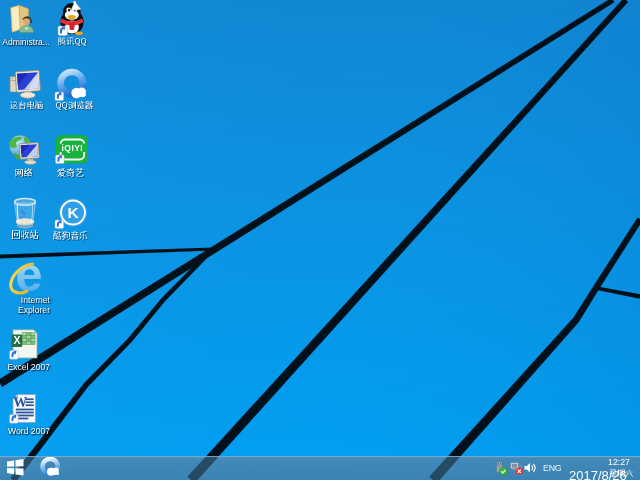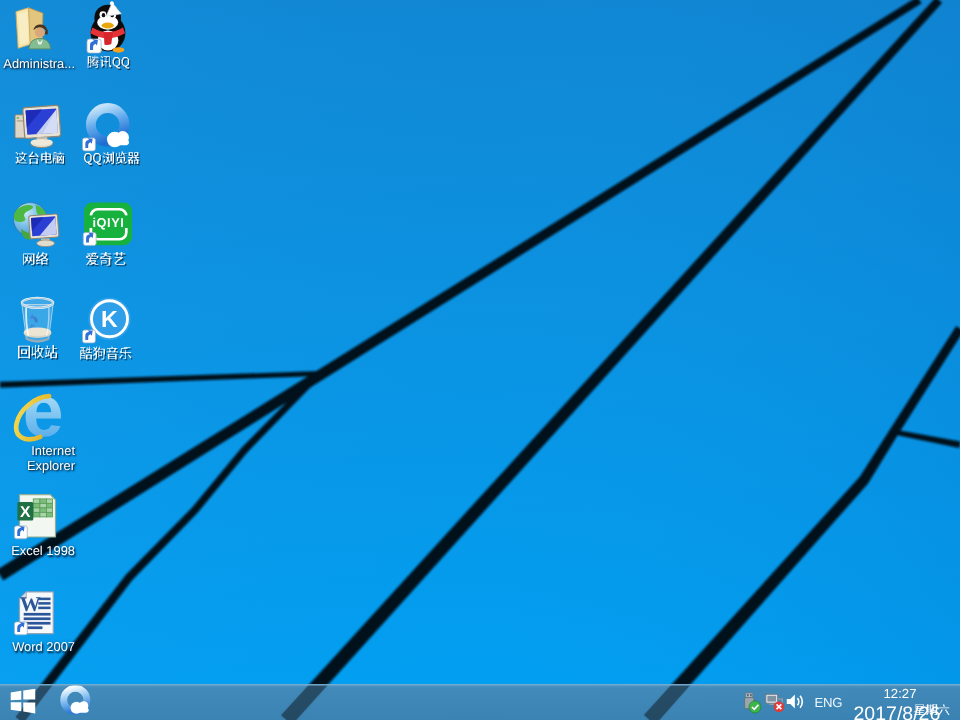--- a/index.html
+++ b/index.html
@@ -246,21 +246,21 @@
         <path d="M11.5 0h0.5v.5h-0.5zM13.5 0h0.5v.5h-0.5zM23 0h1v.5h-1zM0 0.5h8v.5h-8zM11.5 0.5h0.5v.5h-0.5zM13.5 0.5h1v.5h-1zM19 0.5h1v.5h-1zM23 0.5h1v.5h-1zM0 1h1v.5h-1zM7 1h1v.5h-1zM9.5 1h0.5v.5h-0.5zM11.5 1h0.5v.5h-0.5zM13.5 1h0.5v.5h-0.5zM19.5 1h0.5v.5h-0.5zM23 1h1v.5h-1zM0 1.5h1v.5h-1zM7 1.5h1v.5h-1zM9.5 1.5h0.5v.5h-0.5zM11.5 1.5h0.5v.5h-0.5zM13.5 1.5h0.5v.5h-0.5zM19.5 1.5h0.5v.5h-0.5zM23 1.5h1v.5h-1zM0 2h1v.5h-1zM7 2h1v.5h-1zM9.5 2h0.5v.5h-0.5zM11.5 2h0.5v.5h-0.5zM13 2h4v.5h-4zM18 2h3.5v.5h-3.5zM23 2h3v.5h-3zM0 2.5h1v.5h-1zM7 2.5h1v.5h-1zM9.5 2.5h0.5v.5h-0.5zM11.5 2.5h0.5v.5h-0.5zM13 2.5h1v.5h-1zM15.5 2.5h1v.5h-1zM23 2.5h1v.5h-1zM0 3h1v.5h-1zM2 3h4v.5h-4zM7 3h1v.5h-1zM9.5 3h0.5v.5h-0.5zM11.5 3h0.5v.5h-0.5zM13 3h1v.5h-1zM15.5 3h1v.5h-1zM18.5 3h0.5v.5h-0.5zM20.5 3h0.5v.5h-0.5zM23 3h1v.5h-1zM0 3.5h1v.5h-1zM2 3.5h1v.5h-1zM5 3.5h1v.5h-1zM7 3.5h1v.5h-1zM9.5 3.5h0.5v.5h-0.5zM11.5 3.5h0.5v.5h-0.5zM12.5 3.5h1.5v.5h-1.5zM15.5 3.5h0.5v.5h-0.5zM18.5 3.5h0.5v.5h-0.5zM20.5 3.5h0.5v.5h-0.5zM23 3.5h1v.5h-1zM0 4h1v.5h-1zM2 4h1v.5h-1zM5 4h1v.5h-1zM7 4h1v.5h-1zM9.5 4h0.5v.5h-0.5zM11.5 4h1.5v.5h-1.5zM13.5 4h0.5v.5h-0.5zM15.5 4h0.5v.5h-0.5zM18.5 4h0.5v.5h-0.5zM20.5 4h0.5v.5h-0.5zM23 4h1v.5h-1zM0 4.5h1v.5h-1zM2 4.5h1v.5h-1zM5 4.5h1v.5h-1zM7 4.5h1v.5h-1zM9.5 4.5h0.5v.5h-0.5zM11.5 4.5h0.5v.5h-0.5zM13.5 4.5h1v.5h-1zM15 4.5h1v.5h-1zM18.5 4.5h0.5v.5h-0.5zM20 4.5h1v.5h-1zM23 4.5h1v.5h-1zM0 5h1v.5h-1zM2 5h1v.5h-1zM5 5h1v.5h-1zM7 5h1v.5h-1zM9.5 5h0.5v.5h-0.5zM11.5 5h0.5v.5h-0.5zM14 5h0.5v.5h-0.5zM15 5h0.5v.5h-0.5zM18.5 5h1v.5h-1zM20 5h0.5v.5h-0.5zM21.5 5h4.5v.5h-4.5zM0 5.5h1v.5h-1zM2 5.5h4v.5h-4zM7 5.5h1v.5h-1zM9.5 5.5h0.5v.5h-0.5zM10.5 5.5h1.5v.5h-1.5zM14 5.5h1.5v.5h-1.5zM18.5 5.5h1v.5h-1zM20 5.5h0.5v.5h-0.5zM21.5 5.5h1v.5h-1zM25 5.5h1v.5h-1zM0 6h1v.5h-1zM7 6h1v.5h-1zM9 6h3v.5h-3zM14.5 6h1v.5h-1zM19 6h0.5v.5h-0.5zM20 6h0.5v.5h-0.5zM21.5 6h1v.5h-1zM25 6h1v.5h-1zM0 6.5h1v.5h-1zM7 6.5h1v.5h-1zM9 6.5h1v.5h-1zM11.5 6.5h0.5v.5h-0.5zM14 6.5h1.5v.5h-1.5zM19.5 6.5h3v.5h-3zM25 6.5h1v.5h-1zM0 7h1v.5h-1zM7 7h1v.5h-1zM11.5 7h0.5v.5h-0.5zM13.5 7h1v.5h-1zM15 7h1v.5h-1zM18 7h2.5v.5h-2.5zM21.5 7h1v.5h-1zM25 7h1v.5h-1zM0 7.5h1v.5h-1zM7 7.5h1v.5h-1zM11.5 7.5h0.5v.5h-0.5zM13 7.5h1v.5h-1zM15.5 7.5h1v.5h-1zM18 7.5h1v.5h-1zM21.5 7.5h1v.5h-1zM25 7.5h1v.5h-1zM0 8h8v.5h-8zM11.5 8h0.5v.5h-0.5zM12.5 8h1v.5h-1zM16 8h1v.5h-1zM21.5 8h4.5v.5h-4.5zM0 8.5h1v.5h-1zM7 8.5h1v.5h-1zM11.5 8.5h0.5v.5h-0.5zM12.5 8.5h0.5v.5h-0.5zM21.5 8.5h1v.5h-1zM25 8.5h0.5v.5h-0.5z" fill="#fff"></path>
       </g>
     </svg>
 <svg style="position:absolute;left:53.2px;top:230.6px;overflow:visible" width="37" height="11">
       <g transform="scale(0.97)">
         <path d="M6.5 0h0.5v.5h-0.5zM11.5 0h0.5v.5h-0.5zM13.5 0h0.5v.5h-0.5zM22 0h0.5v.5h-0.5zM0.5 0.5h3.5v.5h-3.5zM5 0.5h0.5v.5h-0.5zM6.5 0.5h0.5v.5h-0.5zM9.5 0.5h1v.5h-1zM11.5 0.5h0.5v.5h-0.5zM13.5 0.5h0.5v.5h-0.5zM22 0.5h1v.5h-1zM30.5 0.5h4.5v.5h-4.5zM1.5 1h0.5v.5h-0.5zM2.5 1h0.5v.5h-0.5zM5 1h0.5v.5h-0.5zM6.5 1h0.5v.5h-0.5zM10 1h2v.5h-2zM13 1h1v.5h-1zM19 1h7v.5h-7zM28.5 1h4.5v.5h-4.5zM1.5 1.5h0.5v.5h-0.5zM2.5 1.5h0.5v.5h-0.5zM5 1.5h3.5v.5h-3.5zM10.5 1.5h1v.5h-1zM13 1.5h4.5v.5h-4.5zM20.5 1.5h0.5v.5h-0.5zM24 1.5h1v.5h-1zM28.5 1.5h0.5v.5h-0.5zM1.5 2h0.5v.5h-0.5zM2.5 2h0.5v.5h-0.5zM4.5 2h1v.5h-1zM6 2h1v.5h-1zM10 2h1.5v.5h-1.5zM12.5 2h1v.5h-1zM16.5 2h1v.5h-1zM20.5 2h0.5v.5h-0.5zM24 2h1v.5h-1zM28.5 2h0.5v.5h-0.5zM31.5 2h0.5v.5h-0.5zM0.5 2.5h3.5v.5h-3.5zM4.5 2.5h0.5v.5h-0.5zM6.5 2.5h0.5v.5h-0.5zM9.5 2.5h1v.5h-1zM11 2.5h0.5v.5h-0.5zM12.5 2.5h0.5v.5h-0.5zM16.5 2.5h1v.5h-1zM20.5 2.5h1v.5h-1zM23.5 2.5h1v.5h-1zM28.5 2.5h0.5v.5h-0.5zM31.5 2.5h0.5v.5h-0.5zM0.5 3h0.5v.5h-0.5zM1.5 3h0.5v.5h-0.5zM2.5 3h0.5v.5h-0.5zM3.5 3h0.5v.5h-0.5zM4.5 3h0.5v.5h-0.5zM6.5 3h0.5v.5h-0.5zM9.5 3h0.5v.5h-0.5zM11 3h2v.5h-2zM16.5 3h1v.5h-1zM20.5 3h1v.5h-1zM23.5 3h1v.5h-1zM28 3h1v.5h-1zM31.5 3h0.5v.5h-0.5zM0.5 3.5h0.5v.5h-0.5zM1.5 3.5h0.5v.5h-0.5zM2.5 3.5h0.5v.5h-0.5zM3.5 3.5h0.5v.5h-0.5zM6 3.5h1v.5h-1zM11 3.5h1.5v.5h-1.5zM13 3.5h2.5v.5h-2.5zM16.5 3.5h1v.5h-1zM18.5 3.5h8v.5h-8zM28 3.5h1v.5h-1zM31.5 3.5h0.5v.5h-0.5zM0.5 4h0.5v.5h-0.5zM1.5 4h0.5v.5h-0.5zM2.5 4h0.5v.5h-0.5zM3.5 4h0.5v.5h-0.5zM4.5 4h4v.5h-4zM11 4h1v.5h-1zM13 4h0.5v.5h-0.5zM15 4h0.5v.5h-0.5zM16.5 4h1v.5h-1zM28 4h7.5v.5h-7.5zM0.5 4.5h1.5v.5h-1.5zM2.5 4.5h1.5v.5h-1.5zM10.5 4.5h1.5v.5h-1.5zM13 4.5h0.5v.5h-0.5zM15 4.5h0.5v.5h-0.5zM16.5 4.5h1v.5h-1zM31 4.5h1v.5h-1zM0.5 5h1v.5h-1zM3.5 5h0.5v.5h-0.5zM10 5h2v.5h-2zM13 5h0.5v.5h-0.5zM15 5h0.5v.5h-0.5zM16.5 5h1v.5h-1zM19.5 5h6v.5h-6zM31.5 5h0.5v.5h-0.5zM0.5 5.5h0.5v.5h-0.5zM3.5 5.5h0.5v.5h-0.5zM4.5 5.5h4v.5h-4zM9.5 5.5h1v.5h-1zM11 5.5h1v.5h-1zM13 5.5h0.5v.5h-0.5zM15 5.5h0.5v.5h-0.5zM16.5 5.5h0.5v.5h-0.5zM19.5 5.5h1v.5h-1zM24.5 5.5h1v.5h-1zM29 5.5h0.5v.5h-0.5zM31.5 5.5h0.5v.5h-0.5zM33.5 5.5h0.5v.5h-0.5zM0.5 6h3.5v.5h-3.5zM4.5 6h1v.5h-1zM7.5 6h1v.5h-1zM9.5 6h0.5v.5h-0.5zM11 6h1v.5h-1zM13 6h2.5v.5h-2.5zM16.5 6h0.5v.5h-0.5zM19.5 6h1v.5h-1zM24.5 6h1v.5h-1zM28.5 6h1v.5h-1zM31.5 6h0.5v.5h-0.5zM33.5 6h1v.5h-1zM0.5 6.5h0.5v.5h-0.5zM3.5 6.5h0.5v.5h-0.5zM4.5 6.5h1v.5h-1zM7.5 6.5h1v.5h-1zM11 6.5h1v.5h-1zM13 6.5h0.5v.5h-0.5zM16.5 6.5h0.5v.5h-0.5zM19.5 6.5h6v.5h-6zM28 6.5h1v.5h-1zM31.5 6.5h0.5v.5h-0.5zM34 6.5h1v.5h-1zM0.5 7h0.5v.5h-0.5zM3.5 7h0.5v.5h-0.5zM4.5 7h1v.5h-1zM7.5 7h1v.5h-1zM11 7h1v.5h-1zM13 7h0.5v.5h-0.5zM16.5 7h0.5v.5h-0.5zM19.5 7h1v.5h-1zM24.5 7h1v.5h-1zM27.5 7h1v.5h-1zM31.5 7h0.5v.5h-0.5zM34.5 7h1v.5h-1zM0.5 7.5h3.5v.5h-3.5zM4.5 7.5h1v.5h-1zM7.5 7.5h1v.5h-1zM11 7.5h1v.5h-1zM16.5 7.5h0.5v.5h-0.5zM19.5 7.5h1v.5h-1zM24.5 7.5h1v.5h-1zM27.5 7.5h1v.5h-1zM31.5 7.5h0.5v.5h-0.5zM34.5 7.5h1v.5h-1zM0.5 8h0.5v.5h-0.5zM3.5 8h0.5v.5h-0.5zM4.5 8h4v.5h-4zM10.5 8h1v.5h-1zM16 8h1v.5h-1zM19.5 8h6v.5h-6zM30 8h2v.5h-2zM0.5 8.5h0.5v.5h-0.5zM4.5 8.5h1v.5h-1zM8 8.5h0.5v.5h-0.5zM9.5 8.5h2v.5h-2zM15 8.5h1.5v.5h-1.5zM20 8.5h0.5v.5h-0.5zM24.5 8.5h1v.5h-1z" fill="#0a2238" opacity=".75" transform="translate(.8,1)"></path>
         <path d="M6.5 0h0.5v.5h-0.5zM11.5 0h0.5v.5h-0.5zM13.5 0h0.5v.5h-0.5zM22 0h0.5v.5h-0.5zM0.5 0.5h3.5v.5h-3.5zM5 0.5h0.5v.5h-0.5zM6.5 0.5h0.5v.5h-0.5zM9.5 0.5h1v.5h-1zM11.5 0.5h0.5v.5h-0.5zM13.5 0.5h0.5v.5h-0.5zM22 0.5h1v.5h-1zM30.5 0.5h4.5v.5h-4.5zM1.5 1h0.5v.5h-0.5zM2.5 1h0.5v.5h-0.5zM5 1h0.5v.5h-0.5zM6.5 1h0.5v.5h-0.5zM10 1h2v.5h-2zM13 1h1v.5h-1zM19 1h7v.5h-7zM28.5 1h4.5v.5h-4.5zM1.5 1.5h0.5v.5h-0.5zM2.5 1.5h0.5v.5h-0.5zM5 1.5h3.5v.5h-3.5zM10.5 1.5h1v.5h-1zM13 1.5h4.5v.5h-4.5zM20.5 1.5h0.5v.5h-0.5zM24 1.5h1v.5h-1zM28.5 1.5h0.5v.5h-0.5zM1.5 2h0.5v.5h-0.5zM2.5 2h0.5v.5h-0.5zM4.5 2h1v.5h-1zM6 2h1v.5h-1zM10 2h1.5v.5h-1.5zM12.5 2h1v.5h-1zM16.5 2h1v.5h-1zM20.5 2h0.5v.5h-0.5zM24 2h1v.5h-1zM28.5 2h0.5v.5h-0.5zM31.5 2h0.5v.5h-0.5zM0.5 2.5h3.5v.5h-3.5zM4.5 2.5h0.5v.5h-0.5zM6.5 2.5h0.5v.5h-0.5zM9.5 2.5h1v.5h-1zM11 2.5h0.5v.5h-0.5zM12.5 2.5h0.5v.5h-0.5zM16.5 2.5h1v.5h-1zM20.5 2.5h1v.5h-1zM23.5 2.5h1v.5h-1zM28.5 2.5h0.5v.5h-0.5zM31.5 2.5h0.5v.5h-0.5zM0.5 3h0.5v.5h-0.5zM1.5 3h0.5v.5h-0.5zM2.5 3h0.5v.5h-0.5zM3.5 3h0.5v.5h-0.5zM4.5 3h0.5v.5h-0.5zM6.5 3h0.5v.5h-0.5zM9.5 3h0.5v.5h-0.5zM11 3h2v.5h-2zM16.5 3h1v.5h-1zM20.5 3h1v.5h-1zM23.5 3h1v.5h-1zM28 3h1v.5h-1zM31.5 3h0.5v.5h-0.5zM0.5 3.5h0.5v.5h-0.5zM1.5 3.5h0.5v.5h-0.5zM2.5 3.5h0.5v.5h-0.5zM3.5 3.5h0.5v.5h-0.5zM6 3.5h1v.5h-1zM11 3.5h1.5v.5h-1.5zM13 3.5h2.5v.5h-2.5zM16.5 3.5h1v.5h-1zM18.5 3.5h8v.5h-8zM28 3.5h1v.5h-1zM31.5 3.5h0.5v.5h-0.5zM0.5 4h0.5v.5h-0.5zM1.5 4h0.5v.5h-0.5zM2.5 4h0.5v.5h-0.5zM3.5 4h0.5v.5h-0.5zM4.5 4h4v.5h-4zM11 4h1v.5h-1zM13 4h0.5v.5h-0.5zM15 4h0.5v.5h-0.5zM16.5 4h1v.5h-1zM28 4h7.5v.5h-7.5zM0.5 4.5h1.5v.5h-1.5zM2.5 4.5h1.5v.5h-1.5zM10.5 4.5h1.5v.5h-1.5zM13 4.5h0.5v.5h-0.5zM15 4.5h0.5v.5h-0.5zM16.5 4.5h1v.5h-1zM31 4.5h1v.5h-1zM0.5 5h1v.5h-1zM3.5 5h0.5v.5h-0.5zM10 5h2v.5h-2zM13 5h0.5v.5h-0.5zM15 5h0.5v.5h-0.5zM16.5 5h1v.5h-1zM19.5 5h6v.5h-6zM31.5 5h0.5v.5h-0.5zM0.5 5.5h0.5v.5h-0.5zM3.5 5.5h0.5v.5h-0.5zM4.5 5.5h4v.5h-4zM9.5 5.5h1v.5h-1zM11 5.5h1v.5h-1zM13 5.5h0.5v.5h-0.5zM15 5.5h0.5v.5h-0.5zM16.5 5.5h0.5v.5h-0.5zM19.5 5.5h1v.5h-1zM24.5 5.5h1v.5h-1zM29 5.5h0.5v.5h-0.5zM31.5 5.5h0.5v.5h-0.5zM33.5 5.5h0.5v.5h-0.5zM0.5 6h3.5v.5h-3.5zM4.5 6h1v.5h-1zM7.5 6h1v.5h-1zM9.5 6h0.5v.5h-0.5zM11 6h1v.5h-1zM13 6h2.5v.5h-2.5zM16.5 6h0.5v.5h-0.5zM19.5 6h1v.5h-1zM24.5 6h1v.5h-1zM28.5 6h1v.5h-1zM31.5 6h0.5v.5h-0.5zM33.5 6h1v.5h-1zM0.5 6.5h0.5v.5h-0.5zM3.5 6.5h0.5v.5h-0.5zM4.5 6.5h1v.5h-1zM7.5 6.5h1v.5h-1zM11 6.5h1v.5h-1zM13 6.5h0.5v.5h-0.5zM16.5 6.5h0.5v.5h-0.5zM19.5 6.5h6v.5h-6zM28 6.5h1v.5h-1zM31.5 6.5h0.5v.5h-0.5zM34 6.5h1v.5h-1zM0.5 7h0.5v.5h-0.5zM3.5 7h0.5v.5h-0.5zM4.5 7h1v.5h-1zM7.5 7h1v.5h-1zM11 7h1v.5h-1zM13 7h0.5v.5h-0.5zM16.5 7h0.5v.5h-0.5zM19.5 7h1v.5h-1zM24.5 7h1v.5h-1zM27.5 7h1v.5h-1zM31.5 7h0.5v.5h-0.5zM34.5 7h1v.5h-1zM0.5 7.5h3.5v.5h-3.5zM4.5 7.5h1v.5h-1zM7.5 7.5h1v.5h-1zM11 7.5h1v.5h-1zM16.5 7.5h0.5v.5h-0.5zM19.5 7.5h1v.5h-1zM24.5 7.5h1v.5h-1zM27.5 7.5h1v.5h-1zM31.5 7.5h0.5v.5h-0.5zM34.5 7.5h1v.5h-1zM0.5 8h0.5v.5h-0.5zM3.5 8h0.5v.5h-0.5zM4.5 8h4v.5h-4zM10.5 8h1v.5h-1zM16 8h1v.5h-1zM19.5 8h6v.5h-6zM30 8h2v.5h-2zM0.5 8.5h0.5v.5h-0.5zM4.5 8.5h1v.5h-1zM8 8.5h0.5v.5h-0.5zM9.5 8.5h2v.5h-2zM15 8.5h1.5v.5h-1.5zM20 8.5h0.5v.5h-0.5zM24.5 8.5h1v.5h-1z" fill="#fff"></path>
       </g>
     </svg>
 <div class="lab" style="left:0px;top:295px;width:50px">Internet<br>Explorer</div>
-<div class="lab" style="left:0px;top:361.5px;width:50px">Excel 1998</div>
+<div class="lab" style="left:0px;top:361.5px;width:50px">Excel 2007</div>
 <div class="lab" style="left:0px;top:426px;width:50px">Word 2007</div>
 <svg style="position:absolute;left:7px;top:459px" width="18" height="17">
 <g fill="#fff">
 <path d="M0,2.6 L7.2,1.5 V7.5 L0,7.8 z"></path>
 <path d="M8.5,1.3 L16.5,0.1 V7.3 L8.5,7.4 z"></path>
 <path d="M0,9.1 L7.2,9.2 V15.2 L0,14.1 z"></path>
 <path d="M8.5,9.3 L16.5,9.4 V16.6 L8.5,15.4 z"></path>
 </g>
     </svg>
 <svg style="position:absolute;left:40px;top:456.5px" width="22" height="21">
@@ -290,19 +290,19 @@
 <rect x="2.8" y="7" width="3.4" height="1" fill="#8e9aa4"></rect>
 <path d="M8.5,4 h3 v4" stroke="#8e9aa4" stroke-width="1" fill="none"></path>
 <circle cx="9.3" cy="9.2" r="3.6" fill="#e03a3a"></circle>
 <path d="M7.7,7.6 l3.2,3.2 M10.9,7.6 l-3.2,3.2" stroke="#fff" stroke-width="1.1"></path>
 </svg>
 <svg style="position:absolute;left:524px;top:462px" width="13" height="12">
 <path d="M0.5,4 h2.4 l3,-3 v9.4 l-3,-3 H0.5 z" fill="#fff"></path>
 <path d="M7.6,3.4 a3.6,3.6 0 0 1 0,4.8 M9.4,1.8 a6.2,6.2 0 0 1 0,8" stroke="#fff" stroke-width="1.1" fill="none"></path>
 </svg>
 <div style="position:absolute;left:543px;top:463px;width:20px;color:#eef7ff;font-size:8.8px;letter-spacing:-0.2px">ENG</div>
-<div style="position:absolute;left:570px;top:457.2px;width:60px;color:#fff;font-size:8.8px;text-align:center">12:27</div>
+<div style="position:absolute;left:570px;top:457.2px;width:60px;color:#fff;font-size:8.8px;text-align:right">12:27</div>
 <div style="position:absolute;left:569px;top:468.2px;color:#fff;font-size:13px">2017/8/26</div>
 <svg style="position:absolute;left:608.5px;top:468.6px;overflow:visible" width="26" height="10">
       <g transform="scale(0.9)">
         <path d="M1.5 0.5h6v.5h-6zM10 0.5h1v.5h-1zM12.5 0.5h0.5v.5h-0.5zM14 0.5h3.5v.5h-3.5zM22 0.5h0.5v.5h-0.5zM1.5 1h0.5v.5h-0.5zM7 1h0.5v.5h-0.5zM10 1h1v.5h-1zM12.5 1h0.5v.5h-0.5zM14 1h1v.5h-1zM16.5 1h1v.5h-1zM22 1h1v.5h-1zM1.5 1.5h0.5v.5h-0.5zM7 1.5h0.5v.5h-0.5zM9.5 1.5h5.5v.5h-5.5zM16.5 1.5h1v.5h-1zM22 1.5h1v.5h-1zM1.5 2h6v.5h-6zM10 2h1v.5h-1zM12.5 2h0.5v.5h-0.5zM14 2h1v.5h-1zM16.5 2h1v.5h-1zM22.5 2h0.5v.5h-0.5zM1.5 2.5h0.5v.5h-0.5zM7 2.5h0.5v.5h-0.5zM10 2.5h1v.5h-1zM12.5 2.5h0.5v.5h-0.5zM14 2.5h1v.5h-1zM16.5 2.5h1v.5h-1zM1.5 3h0.5v.5h-0.5zM7 3h0.5v.5h-0.5zM10 3h3v.5h-3zM14 3h3.5v.5h-3.5zM18.5 3h8v.5h-8zM1.5 3.5h6v.5h-6zM10 3.5h1v.5h-1zM12.5 3.5h0.5v.5h-0.5zM14 3.5h1v.5h-1zM16.5 3.5h1v.5h-1zM2 4h0.5v.5h-0.5zM10 4h1v.5h-1zM12.5 4h0.5v.5h-0.5zM14 4h1v.5h-1zM16.5 4h1v.5h-1zM1.5 4.5h1v.5h-1zM4 4.5h1v.5h-1zM10 4.5h3v.5h-3zM14 4.5h1v.5h-1zM16.5 4.5h1v.5h-1zM20.5 4.5h1v.5h-1zM23.5 4.5h1v.5h-1zM1.5 5h6.5v.5h-6.5zM10 5h1v.5h-1zM12.5 5h0.5v.5h-0.5zM14 5h3.5v.5h-3.5zM20.5 5h1v.5h-1zM23.5 5h1v.5h-1zM1 5.5h1v.5h-1zM4 5.5h1v.5h-1zM10 5.5h1v.5h-1zM12.5 5.5h0.5v.5h-0.5zM14 5.5h1v.5h-1zM16.5 5.5h1v.5h-1zM20 5.5h1v.5h-1zM24 5.5h1v.5h-1zM0.5 6h1v.5h-1zM4 6h1v.5h-1zM9.5 6h5v.5h-5zM16.5 6h1v.5h-1zM20 6h1v.5h-1zM24.5 6h1v.5h-1zM1.5 6.5h6v.5h-6zM10.5 6.5h0.5v.5h-0.5zM14 6.5h0.5v.5h-0.5zM16.5 6.5h1v.5h-1zM19.5 6.5h1v.5h-1zM24.5 6.5h1v.5h-1zM4 7h1v.5h-1zM10 7h1v.5h-1zM12 7h1v.5h-1zM14 7h0.5v.5h-0.5zM16.5 7h1v.5h-1zM19 7h1v.5h-1zM25 7h1v.5h-1zM4 7.5h1v.5h-1zM10 7.5h0.5v.5h-0.5zM12.5 7.5h0.5v.5h-0.5zM13.5 7.5h1v.5h-1zM16.5 7.5h1v.5h-1zM19 7.5h1v.5h-1zM25.5 7.5h0.5v.5h-0.5zM0.5 8h8v.5h-8zM9.5 8h1v.5h-1zM13.5 8h0.5v.5h-0.5zM15.5 8h2v.5h-2zM18.5 8h1v.5h-1zM25.5 8h1v.5h-1z" fill="#fff"></path>
       </g>
     </svg>
 </div>
 </body></html>

